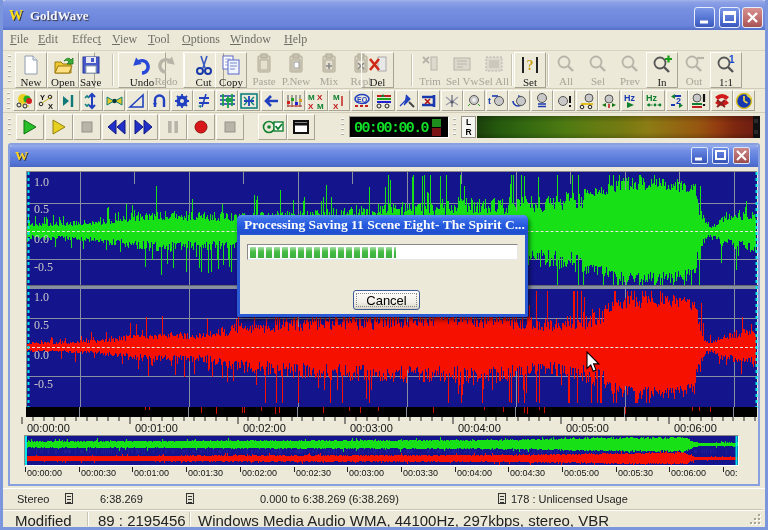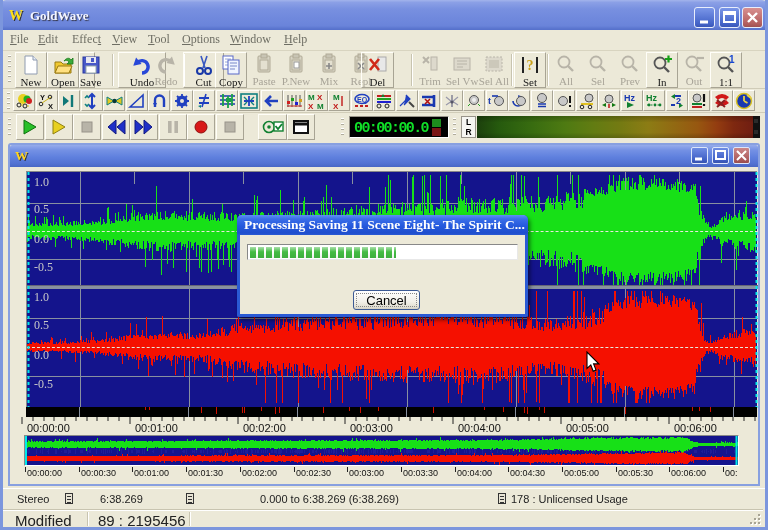--- a/index.html
+++ b/index.html
@@ -555,20 +555,21 @@
     <div class="sicon" style="left:183px;top:4px"></div>
     <span class="abs" style="left:257px;top:4px">0.000 to 6:38.269 (6:38.269)</span>
     <div class="sicon" style="left:495px;top:4px"></div>
     <span class="abs" style="left:508px;top:4px">178 : Unlicensed Usage</span>
   </div>
 <div id="sbar2">
     <span class="abs" style="left:14px;top:2px">Modified</span>
     <div class="sep" style="left:86px;top:2px;height:14px"></div>
     <span class="abs" style="left:97px;top:2px">89 : 2195456</span>
     <div class="sep" style="left:188px;top:2px;height:14px"></div>
+    <span class="abs" style="left:197px;top:2px">Windows Media Audio WMA, 44100Hz, 297kbps, stereo, VBR</span>
   </div>
 <svg class="abs" style="left:750px;top:514px" width="13" height="13">
     <g fill="#fff">
       <rect x="9" y="9" width="2" height="2"></rect>
       <rect x="9" y="5" width="2" height="2"></rect>
       <rect x="9" y="1" width="2" height="2"></rect>
       <rect x="5" y="9" width="2" height="2"></rect>
       <rect x="5" y="5" width="2" height="2"></rect>
       <rect x="1" y="9" width="2" height="2"></rect>
     </g>

